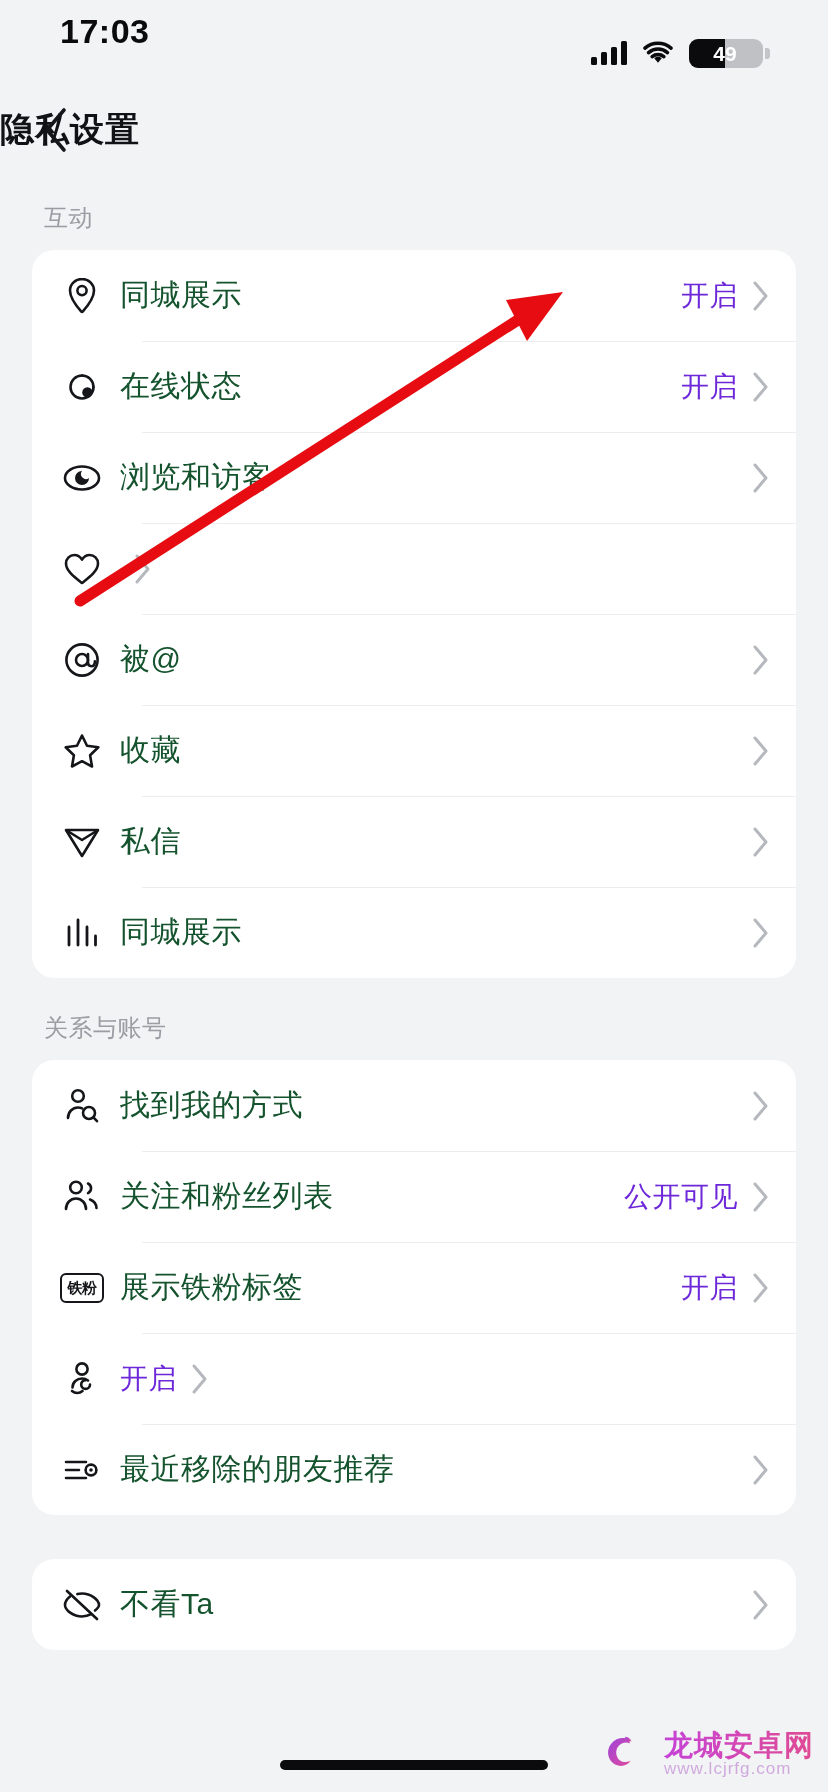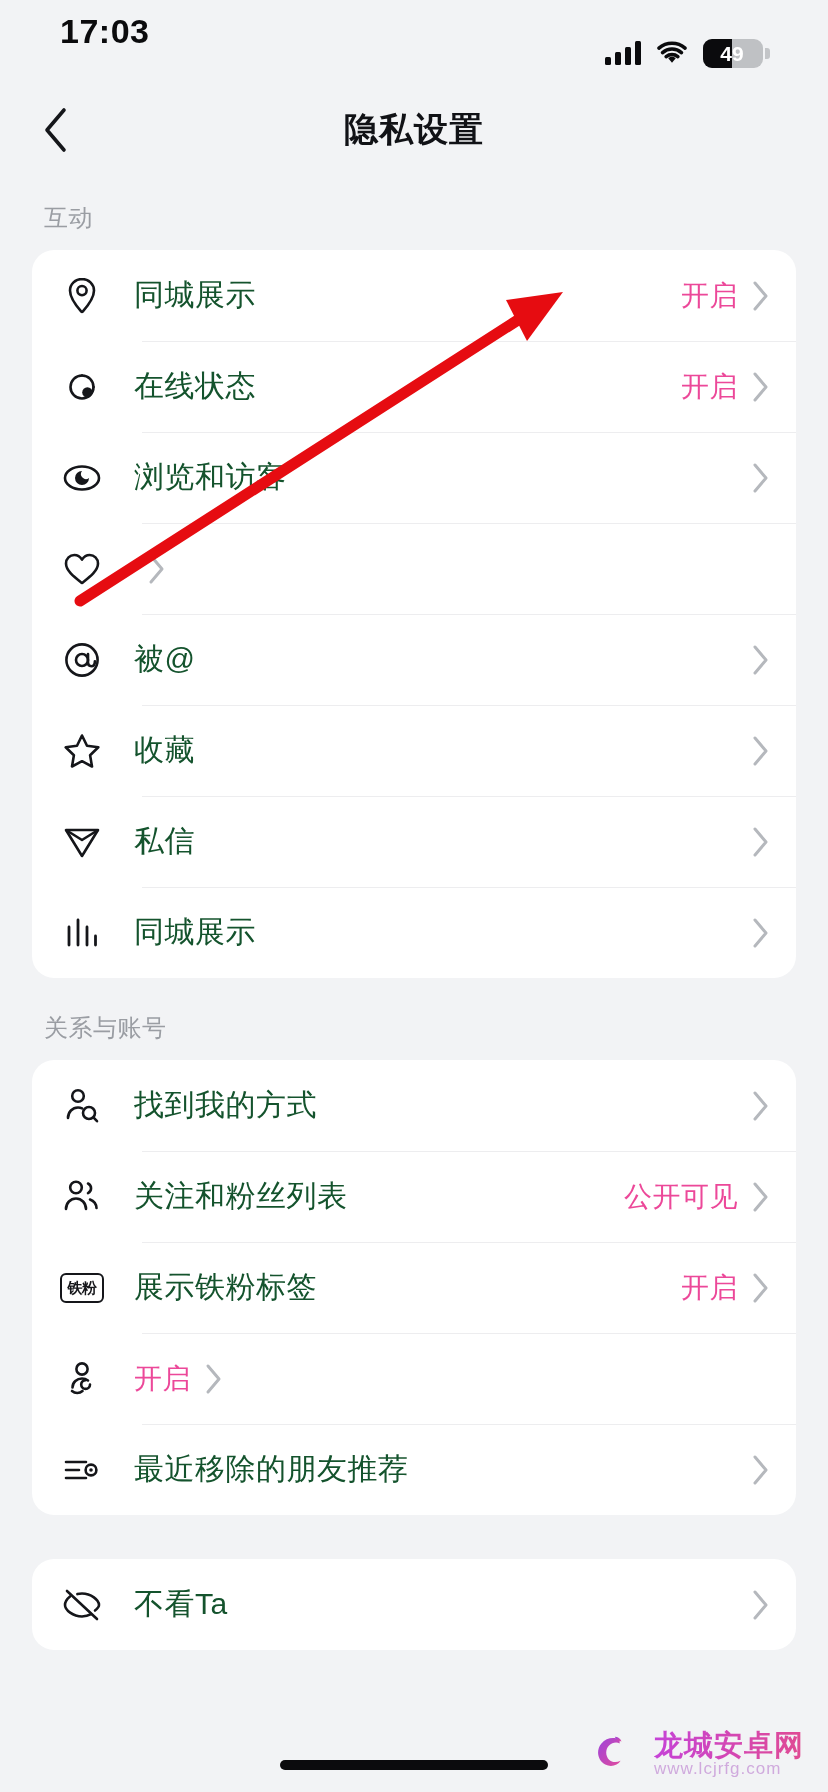--- a/index.html
+++ b/index.html
@@ -24,21 +24,21 @@
   }
   .sb-right{ display:flex; align-items:center; gap:14px; margin-top:14px; }
   .sig{ display:flex; align-items:flex-end; gap:4px; height:24px; }
   .sig i{ display:block; width:6px; background:#0b0b0d; border-radius:1.5px; }
   .sig i:nth-child(1){ height:8px; }
   .sig i:nth-child(2){ height:13px; }
   .sig i:nth-child(3){ height:18px; }
   .sig i:nth-child(4){ height:24px; }
   .wifi{ width:34px; height:25px; }
   .batt{
-    position:relative; width:60px; height:29px;
+    position:relative; width:74px; height:29px;
     border-radius:9px; overflow:hidden; background:#bfc1c4;
     display:flex; align-items:center; justify-content:center;
   }
   .batt-fill{
     position:absolute; left:0; top:0; bottom:0;
     background:#0b0b0d;
   }
   .batt-num{
     position:relative; z-index:2; font-size:21px; font-weight:bold;
     color:#ffffff; letter-spacing:0px; line-height:1;
@@ -46,21 +46,21 @@
     mix-blend-mode:normal;
   }
   .batt-cap{
     width:5px; height:11px; background:#c3c5c8;
     border-radius:0 3px 3px 0; margin-left:2px;
   }
 
   
   .navbar{
     height:76px; position:relative;
-    display:flex; align-items:center; justify-content:center;
+    display:flex; align-items:center; justify-content:flex-start;
   }
   .nav-back{
     position:absolute; left:24px; top:50%; transform:translateY(-50%);
     width:62px; height:62px; display:flex; align-items:center; justify-content:center;
   }
   .nav-back svg{ display:block; }
   .nav-title{
     font-size:34px; font-weight:bold; color:#111216; letter-spacing:1px;
   }
 
@@ -81,28 +81,28 @@
     height:91px;
     padding:0 26px 0 28px;
   }
   .row + .row::before{
     content:""; position:absolute; left:110px; right:0; top:0;
     height:1px; background:#ededef;
   }
   .row-ico{
     width:44px; height:44px; flex:0 0 44px;
     display:flex; align-items:center; justify-content:center;
-    margin-right:30px;
+    margin-right:16px;
   }
   .row-ico svg{ display:block; }
   .row-label{
     font-size:30px; color:#14532d; letter-spacing:0.5px; flex:1;
   }
   .row-val{
-    font-size:28px; color:#ec4899; margin-right:14px; letter-spacing:0.5px;
+    font-size:28px; color:#6d28d9; margin-right:14px; letter-spacing:0.5px;
   }
   .chev{ width:18px; height:32px; flex:0 0 18px; }
 
   .badge-ico{
     width:44px; height:30px; border:2.4px solid #15161a; border-radius:6px;
     display:flex; align-items:center; justify-content:center;
   }
   .badge-ico span{ font-size:15px; font-weight:bold; color:#15161a; line-height:1; letter-spacing:-0.5px;}
 
   .card-partial{ margin-top:0; }
@@ -115,21 +115,21 @@
 
   
   .home-ind{
     position:absolute; left:50%; transform:translateX(-50%);
     bottom:22px; width:268px; height:10px; background:#0b0b0d;
     border-radius:6px; z-index:5;
   }
 
   
   .wm{
-    position:absolute; right:24px; bottom:14px;
+    position:absolute; right:14px; bottom:14px;
     display:flex; align-items:center; gap:20px; z-index:6;
     opacity:.96;
   }
   .wm-logo{ width:46px; height:46px; }
   .wm-txt{ display:flex; flex-direction:column; line-height:1.05; }
   .wm-t1{
     font-size:29px; font-weight:bold;
     background:linear-gradient(90deg,#c43cd6,#e0458f);
     -webkit-background-clip:text; background-clip:text; color:transparent;
     letter-spacing:1px;

